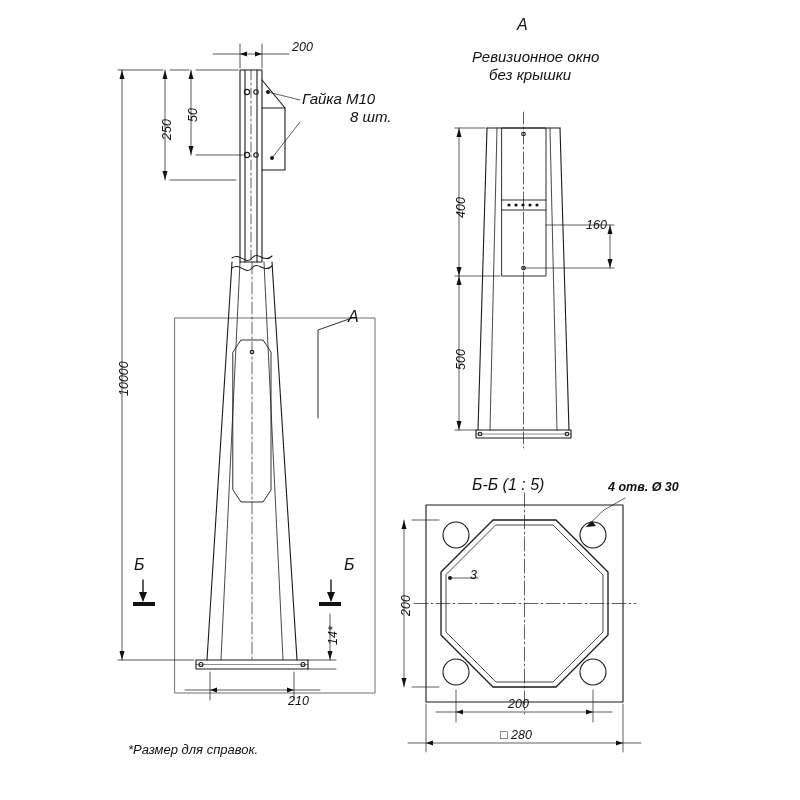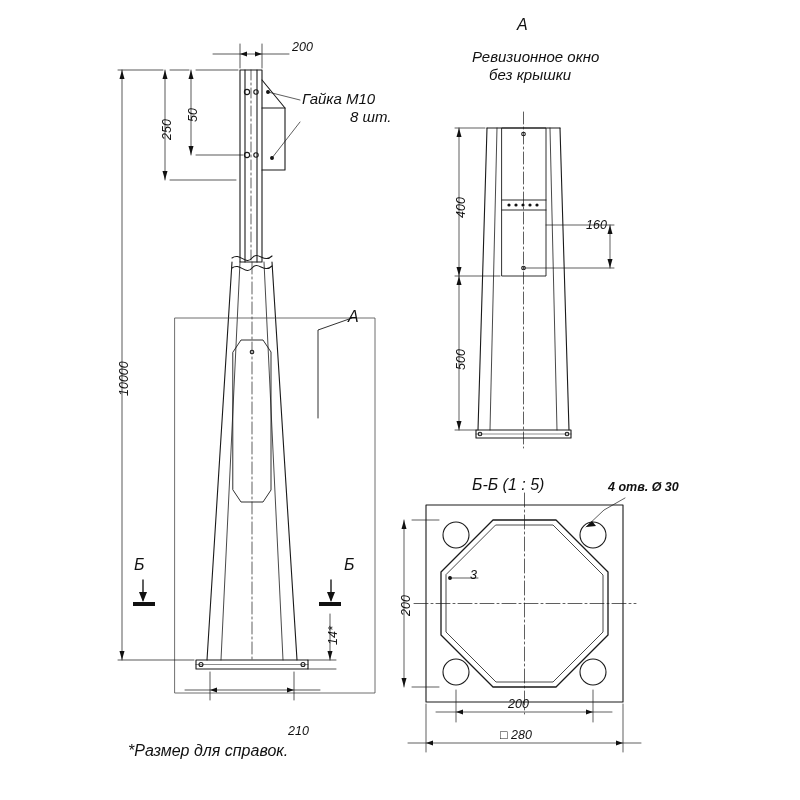--- a/index.html
+++ b/index.html
@@ -3,21 +3,21 @@
 <meta charset="utf-8">
 <style>
   html,body{margin:0;padding:0;background:#ffffff;}
   body{width:800px;height:800px;font-family:"Liberation Sans",sans-serif;color:#1a1a1a;overflow:hidden;}
   #sheet{position:relative;width:800px;height:800px;}
   svg{position:absolute;left:0;top:0;}
   .lbl{position:absolute;font-style:italic;font-size:15px;color:#111;white-space:nowrap;}
   .lbl.dim{font-size:12.5px;}
   .lbl.big{font-size:16px;}
   .lbl.vert{transform-origin:0 0;}
-  .lbl.note{font-size:16px;}
+  .lbl.note{font-size:13px;}
 </style>
 </head>
 <body>
 
 <div id="sheet">
 
 <svg width="800" height="800" viewBox="0 0 800 800">
   <g fill="none" stroke="#1a1a1a" stroke-width="1.1" stroke-linecap="round" stroke-linejoin="round">
 
     <g>
@@ -200,21 +200,21 @@
         <path d="M623 743 l-7 -2.5 v5 z" fill="#111" stroke="none"></path>
       </g>
     </g>
   </g>
 </svg>
 
 <div class="lbl dim" style="left:292px;top:40px;">200</div>
 <div class="lbl dim vert" style="left:160px;top:140px;transform:rotate(-90deg);">250</div>
 <div class="lbl dim vert" style="left:186px;top:122px;transform:rotate(-90deg);">50</div>
 <div class="lbl dim vert" style="left:117px;top:396px;transform:rotate(-90deg);">10000</div>
-<div class="lbl dim" style="left:288px;top:694px;margin-top:30px;">210</div>
+<div class="lbl dim" style="left:288px;top:694px;">210</div>
 <div class="lbl dim vert" style="left:326px;top:645px;transform:rotate(-90deg);">14*</div>
 
 <div class="lbl big" style="left:348px;top:308px;">А</div>
 <div class="lbl big" style="left:134px;top:556px;">Б</div>
 <div class="lbl big" style="left:344px;top:556px;">Б</div>
 
 <div class="lbl" style="left:302px;top:90px;text-align:right;">Гайка М10</div>
 <div class="lbl" style="left:302px;top:108px;margin-left:48px;">8 шт.</div>
 
 <div class="lbl big" style="left:517px;top:16px;">А</div>

